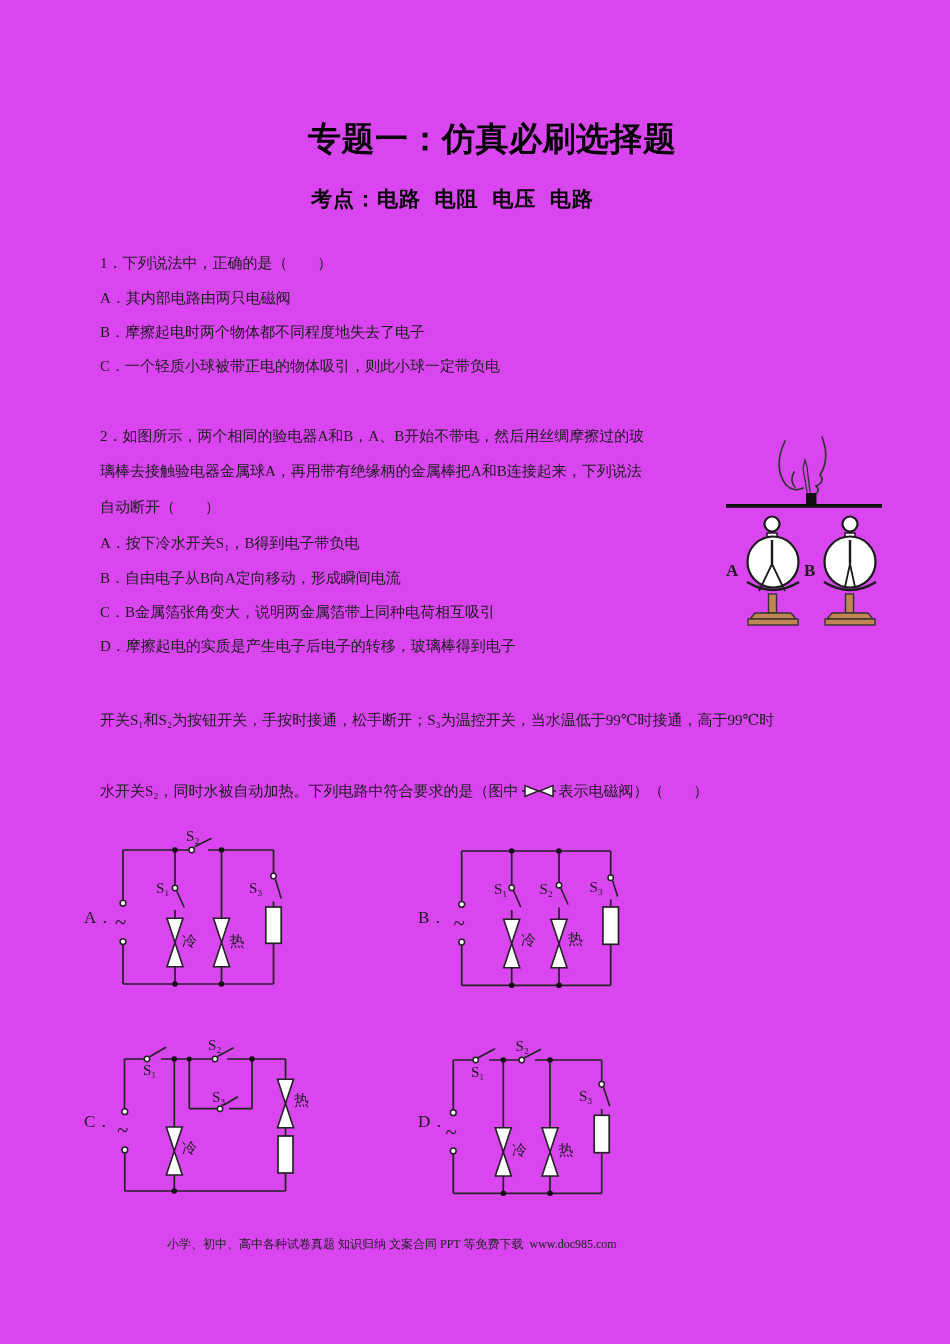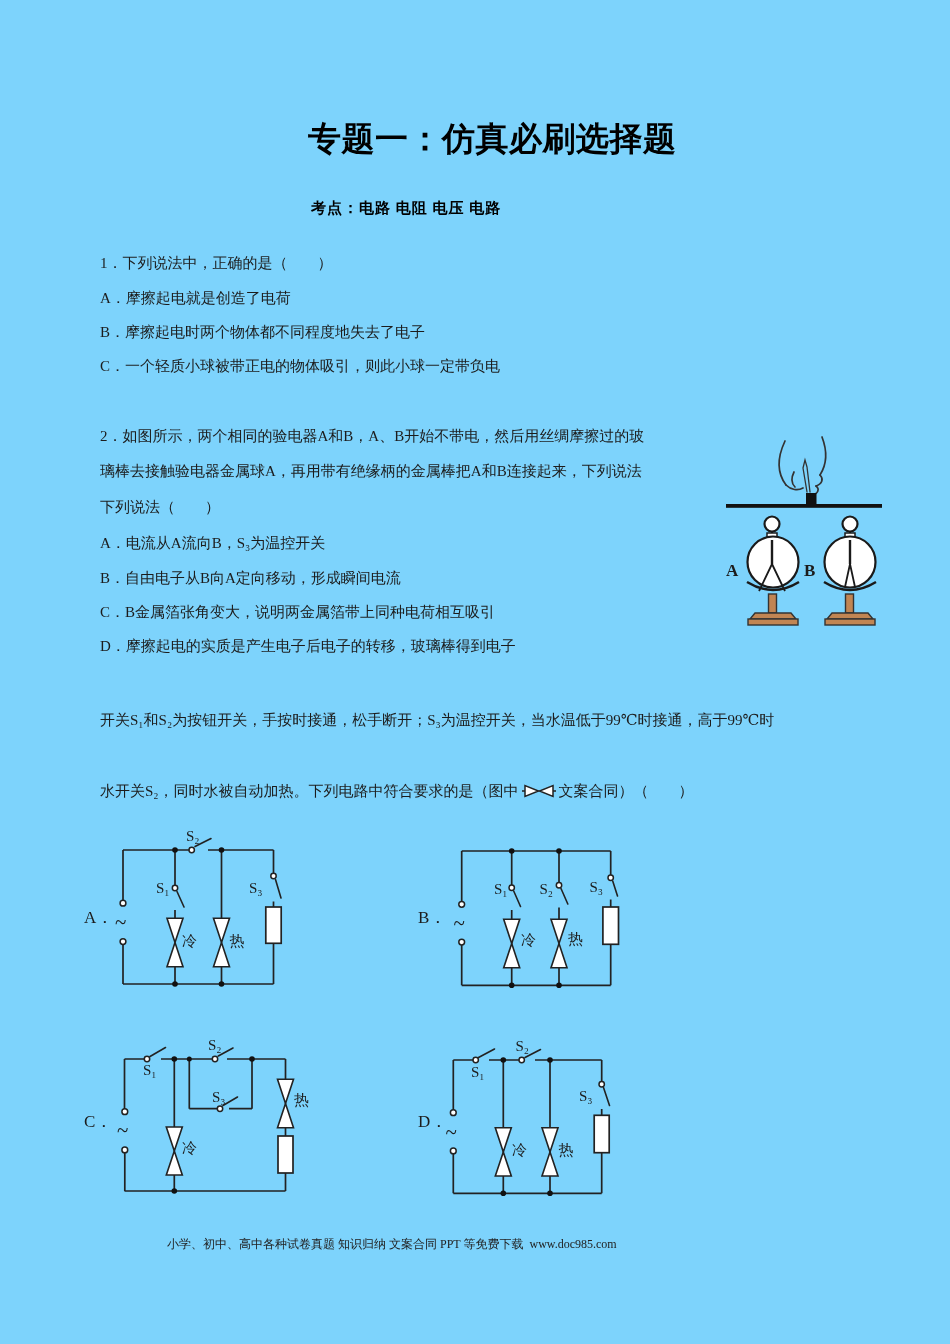--- a/index.html
+++ b/index.html
@@ -1,21 +1,21 @@
 <!DOCTYPE html>
 <html><head>
 <meta charset="utf-8">
 <style>
   html,body{margin:0;padding:0;background:#ffffff;}
-  .page{position:relative;width:950px;height:1344px;background:#7dd3fc;overflow:hidden;
+  .page{position:relative;width:950px;height:1344px;background:#d946ef;overflow:hidden;
         font-family:"Liberation Serif","DejaVu Serif",serif;color:#1c1c1c;}
   .title{position:absolute;left:308px;top:117px;font-family:"Liberation Sans","DejaVu Sans",sans-serif;
          font-weight:bold;font-size:33px;letter-spacing:0.5px;white-space:pre;color:#000;}
-  .subtitle{position:absolute;left:311px;top:199px;font-family:Liberation Serif, serif;
-         font-weight:bold;font-size:15px;letter-spacing:1px;white-space:pre;color:#000;}
+  .subtitle{position:absolute;left:311px;top:185px;font-family:Liberation Mono, monospace;
+         font-weight:bold;font-size:21px;letter-spacing:1px;white-space:pre;color:#000;}
   .line{position:absolute;left:100px;font-size:15px;line-height:20px;white-space:pre;color:#1c1c1c;}
   .line-flex{display:flex;align-items:center;}
   .bowtie{margin:0 2px;}
   .circ-label{position:absolute;font-size:17px;white-space:pre;color:#1c1c1c;}
   .footer{position:absolute;left:167px;top:1236px;font-size:12px;white-space:pre;color:#222;}
   svg{position:absolute;overflow:visible;}
   svg text{font-family:"Liberation Serif","DejaVu Serif",serif;fill:#1c1c1c;}
   .wire{stroke:#222;stroke-width:1.7;fill:none;stroke-linecap:butt;}
   .blade{stroke:#222;stroke-width:1.6;fill:none;stroke-linecap:round;}
   .term{fill:#fff;stroke:#222;stroke-width:1.5;}
@@ -33,28 +33,28 @@
 </style>
 </head>
 <body>
 
 <div class="page">
 
   <div class="title">专题一：仿真必刷选择题</div>
   <div class="subtitle">考点：电路 电阻 电压 电路</div>
 
   <div class="line" style="top:253px">1．下列说法中，正确的是（　　）</div>
-  <div class="line" style="top:288px">A．摩擦起电就是创造了电荷</div>
+  <div class="line" style="top:288px">A．其内部电路由两只电磁阀</div>
   <div class="line" style="top:356px">C．一个轻质小球被带正电的物体吸引，则此小球一定带负电</div>
   <div class="line" style="top:322px">B．摩擦起电时两个物体都不同程度地失去了电子</div>
 
   <div class="line" style="top:426px">2．如图所示，两个相同的验电器A和B，A、B开始不带电，然后用丝绸摩擦过的玻</div>
   <div class="line" style="top:461px">璃棒去接触验电器金属球A，再用带有绝缘柄的金属棒把A和B连接起来，下列说法</div>
-  <div class="line" style="top:497px">下列说法（　　）</div>
-  <div class="line" style="top:533px">A．电流从A流向B，S₃为温控开关</div>
+  <div class="line" style="top:497px">自动断开（　　）</div>
+  <div class="line" style="top:533px">A．按下冷水开关S₁，B得到电子带负电</div>
   <div class="line" style="top:568px">B．自由电子从B向A定向移动，形成瞬间电流</div>
   <div class="line" style="top:602px">C．B金属箔张角变大，说明两金属箔带上同种电荷相互吸引</div>
   <div class="line" style="top:636px">D．摩擦起电的实质是产生电子后电子的转移，玻璃棒得到电子</div>
 
   <svg style="left:713px;top:428px" width="198" height="202" viewBox="0 0 198 202">
     <g>
       <path class="hand" d="M 72,13 C 64,30 64,45 73,57"></path>
       <path class="hand" d="M 109,9 C 114,22 114,36 107,47"></path>
       <path class="hand" d="M 107,47 C 111,51 109,56 103,58"></path>
       <path class="hand" d="M 103,58 C 107,61 105,66 99,67"></path>
@@ -95,21 +95,21 @@
   </svg>
 
   <div class="line" style="top:710px">开关S₁和S₂为按钮开关，手按时接通，松手断开；S₃为温控开关，当水温低于99℃时接通，高于99℃时</div>
   <div class="line line-flex" style="top:781px">
     <span>水开关S₂，同时水被自动加热。下列电路中符合要求的是（图中</span>
     <svg class="bowtie" style="position:static" width="36" height="16" viewBox="0 0 36 16">
       <path d="M1,8 H4 M32,8 H35" stroke="#222" stroke-width="1.5"></path>
       <polygon points="4,2.5 4,13.5 17.5,8" fill="#fff" stroke="#222" stroke-width="1.5"></polygon>
       <polygon points="32,2.5 32,13.5 18.5,8" fill="#fff" stroke="#222" stroke-width="1.5"></polygon>
     </svg>
-    <span>文案合同）（　　）</span>
+    <span>表示电磁阀）（　　）</span>
   </div>
 
   <div class="circ-label" style="left:84px;top:906px">A．</div>
   <svg style="left:110px;top:826px" width="175" height="168" viewBox="0 0 175 168">
     <path class="wire" d="M13,24 H79 M98,24 H163.5 M13,158 H163.5"></path>
     <path class="wire" d="M13,24 V74.5 M13,118.5 V158"></path>
     <path class="wire" d="M65,24 V59 M65,84 V92.3 M65,140.7 V158"></path>
     <path class="wire" d="M111.5,24 V92.3 M111.5,140.7 V158"></path>
     <path class="wire" d="M163.5,24 V47.3 M163.5,75.5 V81 M163.5,117.3 V158"></path>
     <g>

